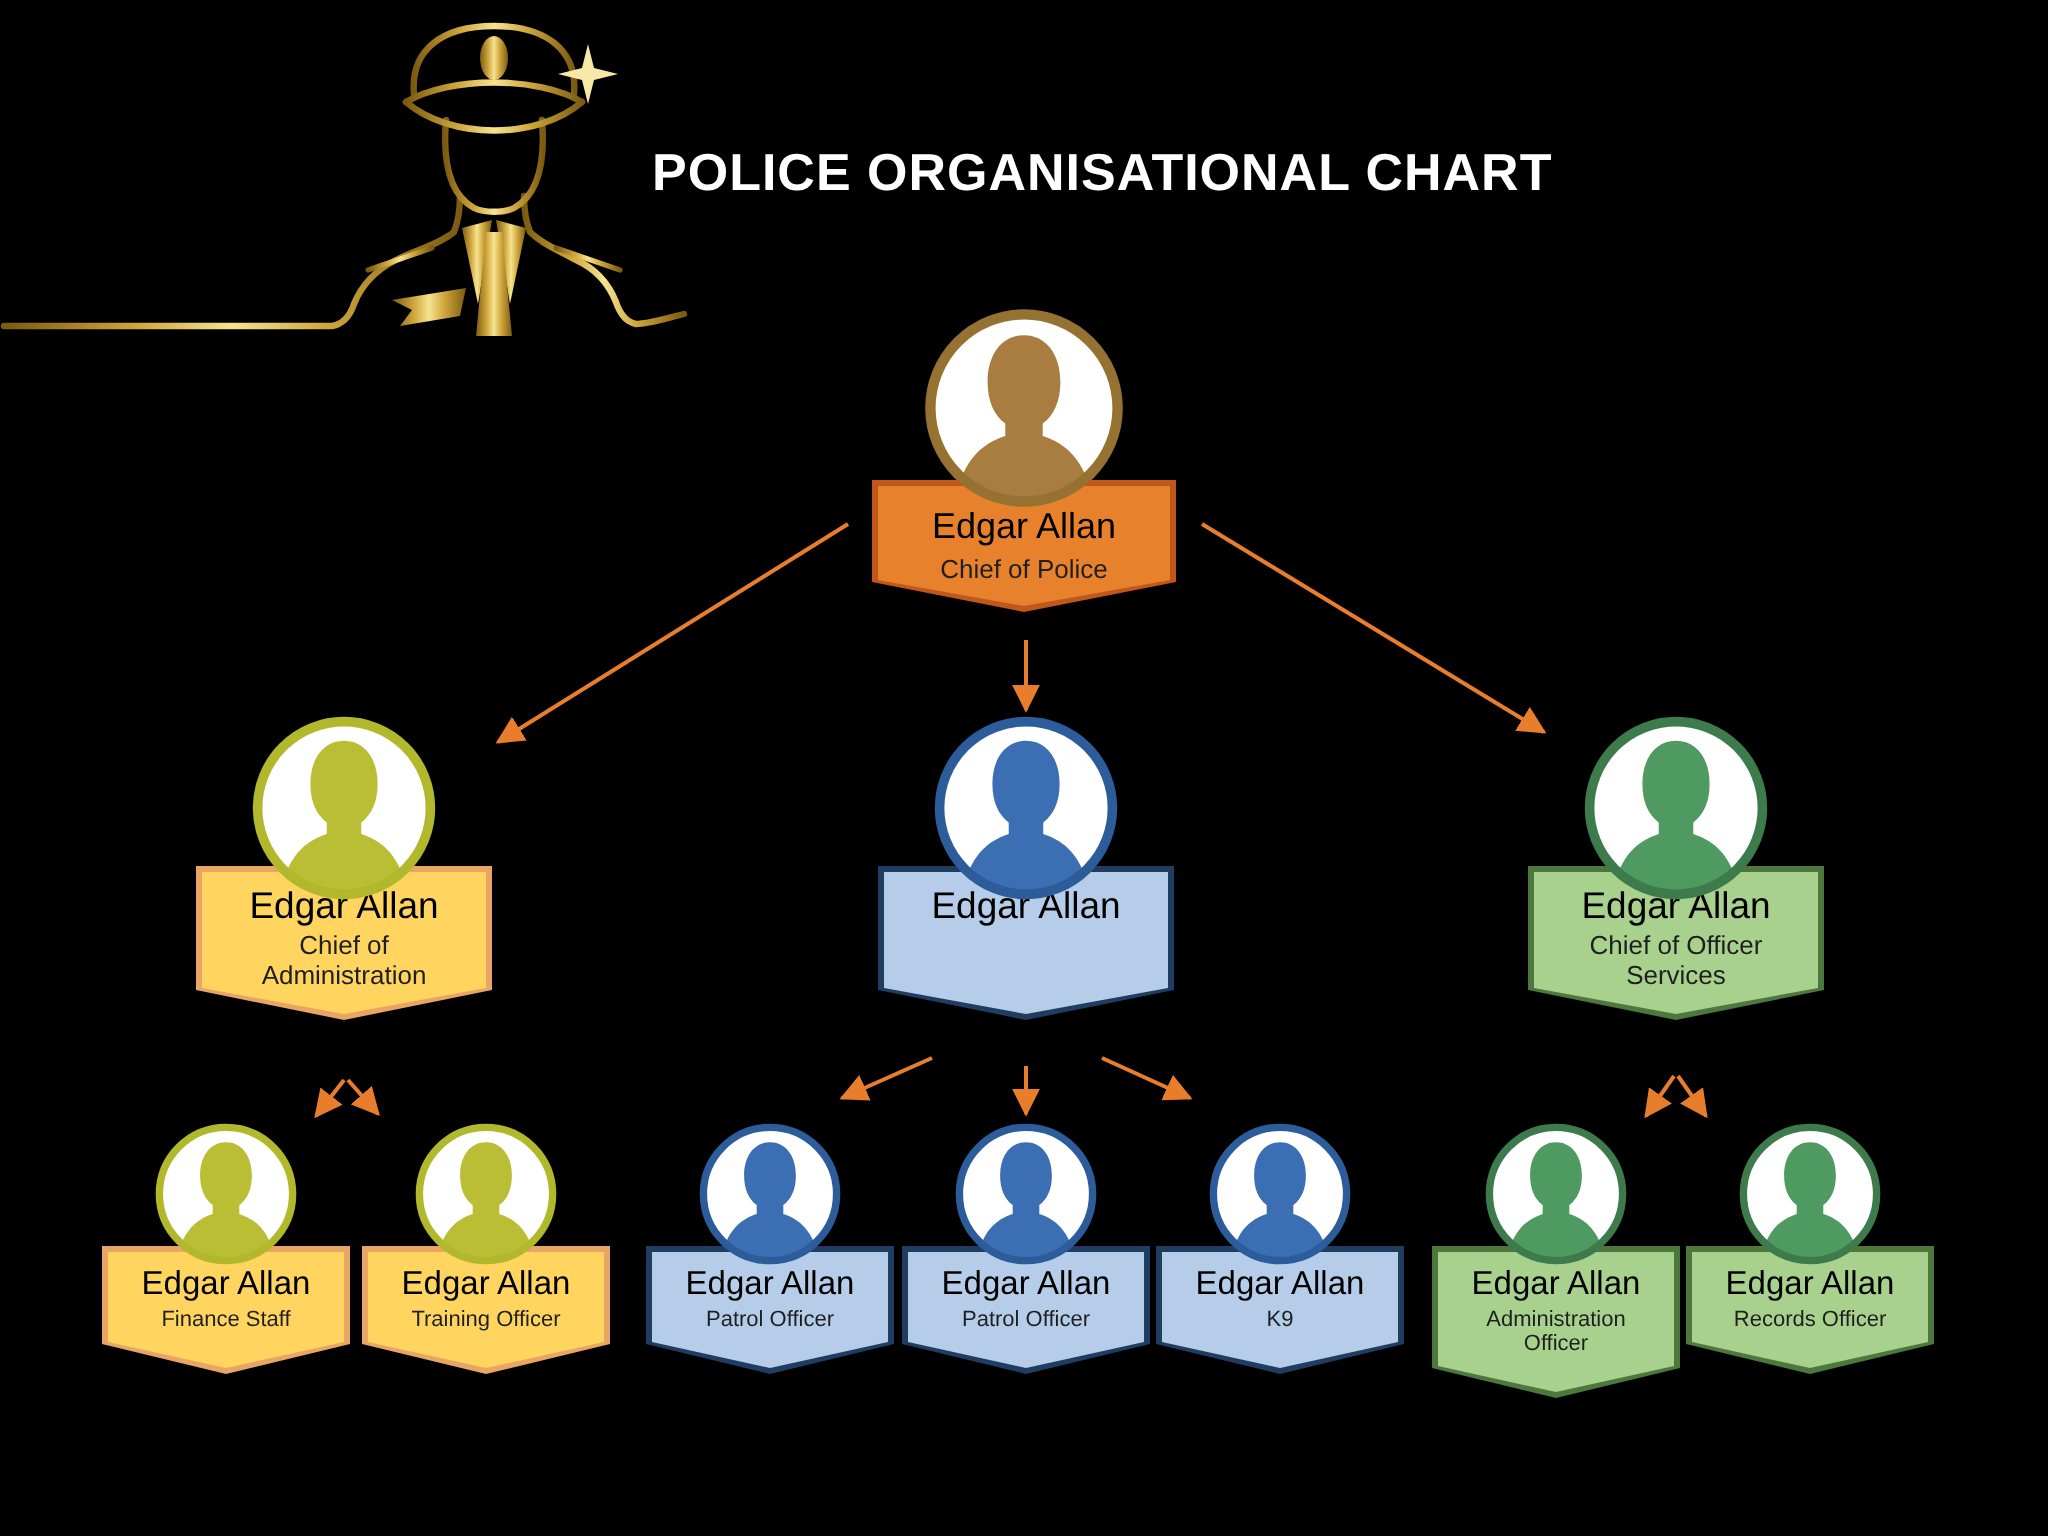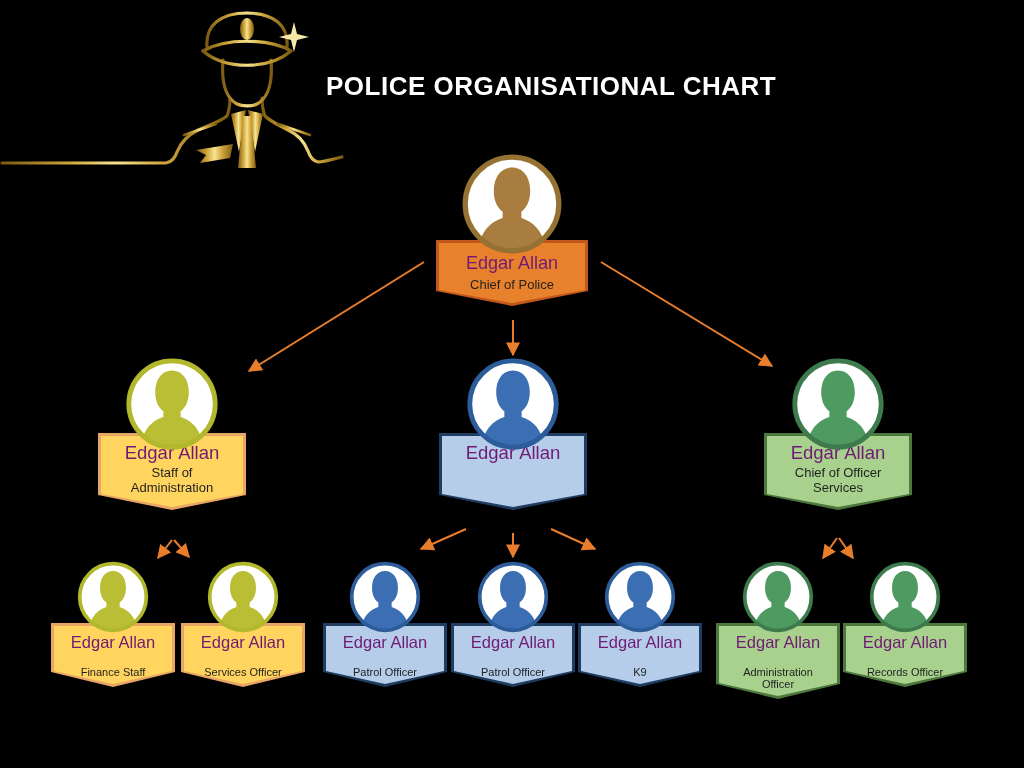--- a/index.html
+++ b/index.html
@@ -18,39 +18,39 @@
   .avatar{position:absolute;top:0;z-index:2;}
   .banner{
     position:absolute;left:0;z-index:1;
     clip-path:polygon(0 0,100% 0,100% calc(100% - 15px),50% 100%,0 calc(100% - 15px));
     padding:3px;box-sizing:border-box;
   }
   .banner-inner{
     width:100%;height:100%;box-sizing:border-box;text-align:center;
     clip-path:polygon(0 0,100% 0,100% calc(100% - 13px),50% 100%,0 calc(100% - 13px));
   }
-  .person-name{color:#701a75;white-space:nowrap;}
+  .person-name{color:#000000;white-space:nowrap;}
   .person-role{color:#1f1f1f;}
   
   .lvl1{width:152px;}
   .lvl1 .avatar{width:104px;height:104px;left:24px;}
   .lvl1 .banner{top:88px;width:152px;height:66px;}
   .lvl1 .person-name{font-size:18px;padding-top:10px;}
   .lvl1 .person-role{font-size:13px;padding-top:3px;}
   .lvl2{width:148px;}
   .lvl2 .avatar{width:96px;height:96px;left:26px;}
   .lvl2 .banner{top:77px;width:148px;height:77px;}
   .lvl2 .person-name{font-size:18.5px;padding-top:6px;}
   .lvl2 .person-role{font-size:13px;line-height:1.12;padding:2px 14px 0 14px;}
   .lvl3{width:124px;}
   .lvl3 .avatar{width:74px;height:74px;left:25px;}
   .lvl3 .banner{top:63px;width:124px;height:64px;}
   .lvl3.tall .banner{height:76px;}
   .lvl3 .person-name{font-size:16.5px;padding-top:7px;}
-  .lvl3 .person-role{font-size:11px;line-height:1.12;padding-top:2px;max-width:96px;margin:12px auto;}
+  .lvl3 .person-role{font-size:11px;line-height:1.12;padding-top:2px;max-width:96px;margin:0 auto;}
   
   .theme-orange{color:#A97C3F;--ring:#967232;}
   .theme-orange .banner{background:#C2571B;}
   .theme-orange .banner-inner{background:#E8812C;}
   .theme-yellow{color:#B9BE34;--ring:#B2B82B;}
   .theme-yellow .banner{background:#E9A563;}
   .theme-yellow .banner-inner{background:#FFD45F;}
   .theme-blue{color:#3C6EB3;--ring:#2C5C99;}
   .theme-blue .banner{background:#1F3C61;}
   .theme-blue .banner-inner{background:#B5CDE9;}
@@ -143,21 +143,21 @@
     </div>
   </div>
 
   <div class="node lvl2 theme-yellow" style="left:98px;top:356px;">
     <svg class="avatar" viewBox="0 0 100 100">
         <use href="#avatar-bust"></use>
       </svg>
     <div class="banner">
       <div class="banner-inner">
         <div class="person-name">Edgar Allan</div>
-        <div class="person-role">Staff of Administration</div>
+        <div class="person-role">Chief of Administration</div>
       </div>
     </div>
   </div>
 
   <div class="node lvl2 theme-blue" style="left:439px;top:356px;">
     <svg class="avatar" viewBox="0 0 100 100">
         <use href="#avatar-bust"></use>
       </svg>
     <div class="banner">
       <div class="banner-inner">
@@ -190,21 +190,21 @@
     </div>
   </div>
 
   <div class="node lvl3 theme-yellow" style="left:181px;top:560px;">
     <svg class="avatar" viewBox="0 0 100 100">
         <use href="#avatar-bust"></use>
       </svg>
     <div class="banner">
       <div class="banner-inner">
         <div class="person-name">Edgar Allan</div>
-        <div class="person-role">Services Officer</div>
+        <div class="person-role">Training Officer</div>
       </div>
     </div>
   </div>
 
   <div class="node lvl3 theme-blue" style="left:323px;top:560px;">
     <svg class="avatar" viewBox="0 0 100 100">
         <use href="#avatar-bust"></use>
       </svg>
     <div class="banner">
       <div class="banner-inner">

